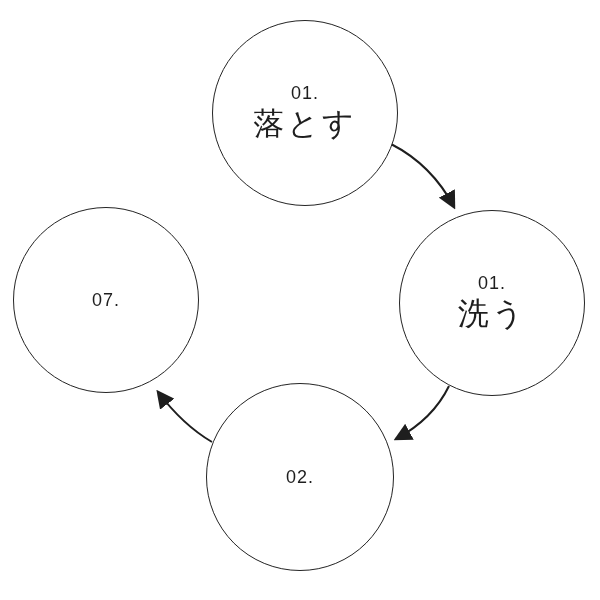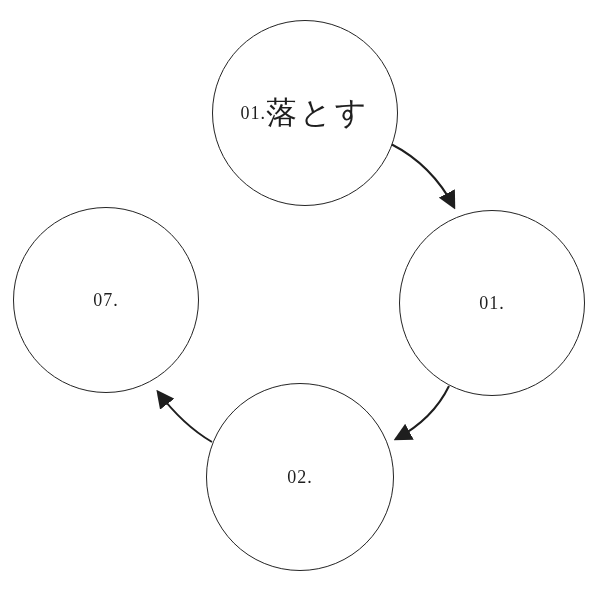--- a/index.html
+++ b/index.html
@@ -29,25 +29,24 @@
     stroke-width: 2;
     stroke-linecap: butt;
   }
   .step-circle {
     position: absolute;
     box-sizing: border-box;
     border: 1.6px solid #242424;
     border-radius: 50%;
     background: #ffffff;
     display: flex;
-    flex-direction: row;
+    flex-direction: column;
     align-items: center;
     justify-content: center;
     text-align: center;
-    font-family: Liberation Serif, serif;
   }
   .step-number {
     font-size: 18px;
     letter-spacing: 1px;
     color: #1e1e1e;
     line-height: 1.25;
     font-weight: 400;
   }
   .step-label {
     font-size: 31px;
@@ -79,20 +78,21 @@
     <path class="link" marker-end="url(#ah)" d="M 212 442 Q 183 425 158 392"></path>
   </svg>
 
   <div class="step-circle circle-01">
     <div class="step-number">01.</div>
     <div class="step-label">落とす</div>
   </div>
 
   <div class="step-circle circle-02">
     <div class="step-number">01.</div>
+    <div class="step-label">洗う</div>
   </div>
 
   <div class="step-circle circle-03">
     <div class="step-number">02.</div>
   </div>
 
   <div class="step-circle circle-04">
     <div class="step-number">07.</div>
   </div>
 

